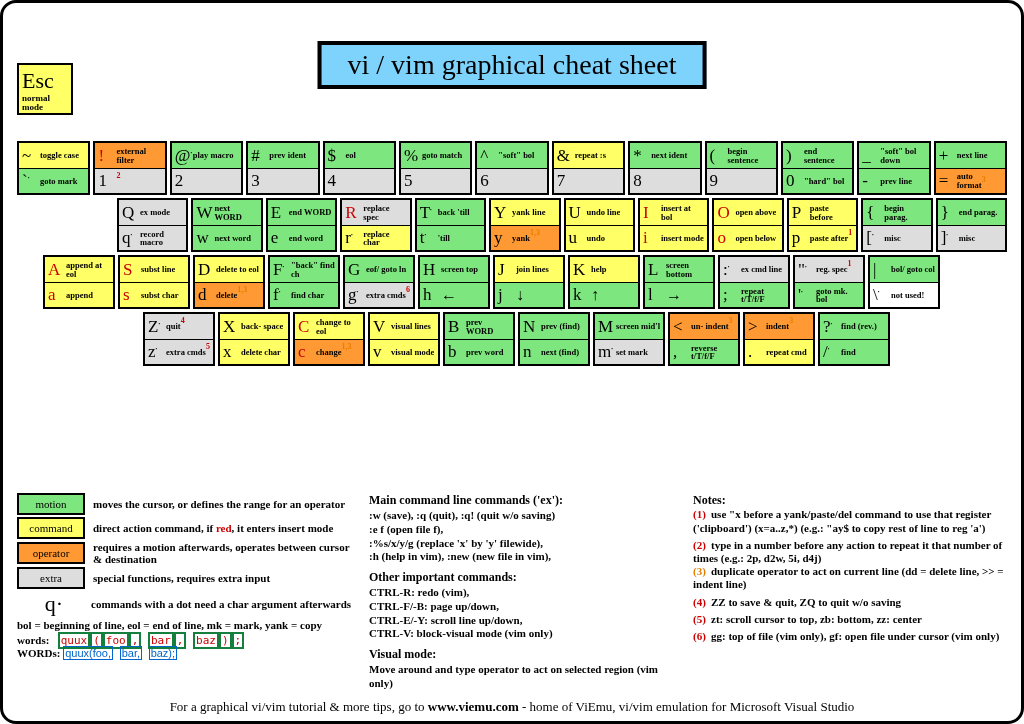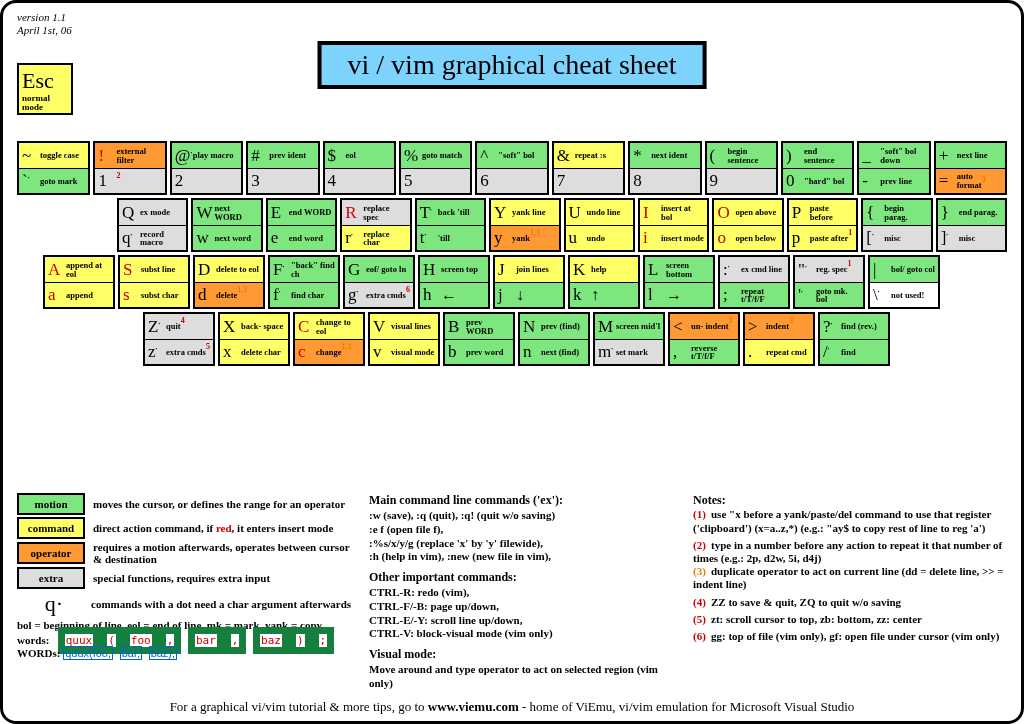--- a/index.html
+++ b/index.html
@@ -18,39 +18,38 @@
 .ch.red{color:#c00}
 .ch.dot::after{content:"·";font-size:11px;position:relative;top:-5px;left:-1px}
 .lbl{font-size:8.5px;font-weight:bold;line-height:1;flex:1}
 .sup{color:#c00;font-size:8px;font-weight:bold;position:relative;top:-6px}
 .sup.o{color:#e67e00}
 .c-m{background:#7ee67e}.c-c{background:#ffff66}.c-o{background:#ff9933}.c-x{background:#ddd}.c-w{background:#fff}
 .off1{margin-left:26px}.off2{margin-left:100px}.off3{margin-left:126px}
 .arrow{font-size:16px;font-weight:bold}
 .legend{position:absolute;left:14px;top:490px;width:340px;font-size:11px}
 .lrow{display:flex;align-items:center;margin-bottom:2px}
-.lbox{width:64px;height:18px;border:2px solid #000;text-align:center;font-weight:bold;font-size:11px;margin-right:8px;line-height:18px}
+.lbox{width:64px;height:18px;border:2px solid #000;text-align:center;font-weight:normal;font-size:11px;margin-right:8px;line-height:18px}
 .ldesc{font-size:11px;line-height:1.1;font-weight:bold;flex:1}
 .legend .red{color:#c00}
 .qrow span:first-child{font-size:22px;display:inline-block;width:74px;text-align:center}
 .mid{position:absolute;left:366px;top:490px;width:310px;font-size:11px;font-weight:bold;line-height:1.25}
 .mid h4{margin:0 0 1px;font-size:12px}
 .notes{position:absolute;left:690px;top:490px;width:318px;font-size:11px;font-weight:bold;line-height:1.2}
 .notes h4{margin:0 0 1px;font-size:12px}
 .nn{color:#c00;display:inline-block;width:18px}
 .nn.o{color:#e67e00}
 .foot{position:absolute;bottom:6px;left:0;right:0;text-align:center;font-size:13px}
-.tok{border:7px solid #15803d;padding:0 1px;color:#c00;font-family:monospace;font-size:11px}
+.tok{border:2px solid #15803d;padding:0 1px;color:#c00;font-family:monospace;font-size:11px}
 .tokb{border:1px solid #06c;padding:0 1px;color:#06c;font-family:Liberation Sans, sans-serif;font-size:11px}
 </style>
 </head>
 <body>
 
 <div class="page">
- <div class="ver"><span>version 1.1</span><br><span>April 1st, 06</span></div>
  <div class="title">vi / vim graphical cheat sheet</div>
  <div class="esc">
   <div class="k">Esc</div>
       <div class="d">normal mode</div>
  </div>
  <div class="kbd" id="kbd">
       <div class="row ">
         <div class="key" style="width:76px">
           <div class="half c-c">
             <span class="ch">~</span>

